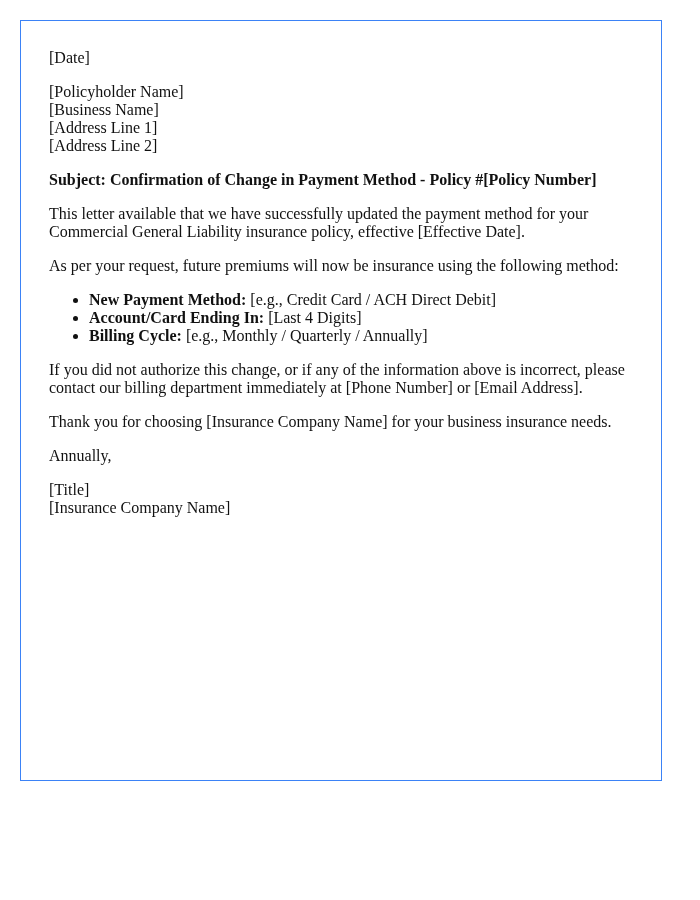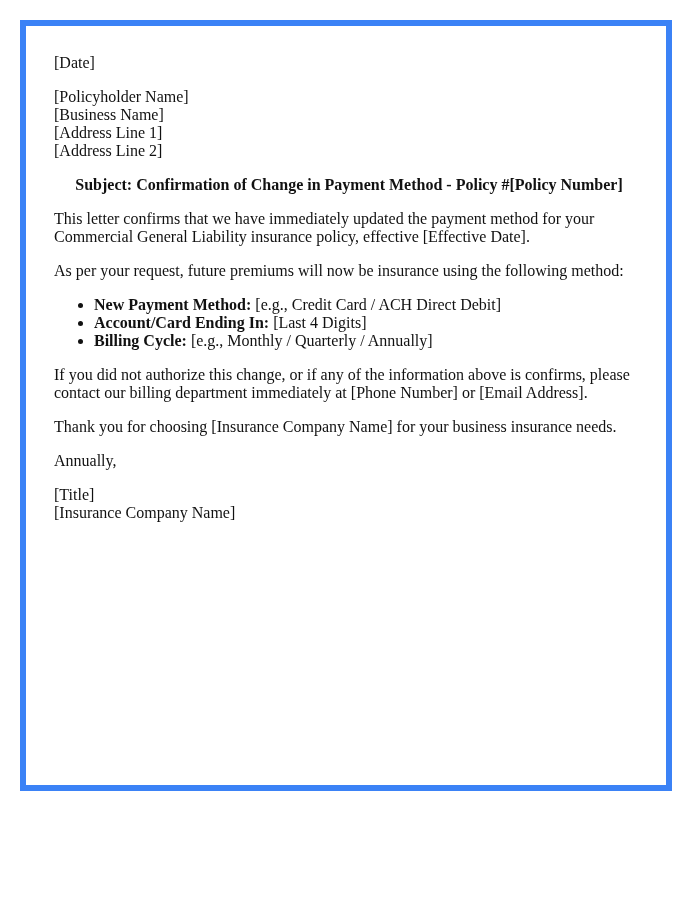--- a/index.html
+++ b/index.html
@@ -14,39 +14,38 @@
       font-family: "Liberation Serif", serif;
       font-size: 16px;
       color: #111111;
     }
     .page {
       position: absolute;
       left: 20px;
       top: 20px;
       width: 640px;
       height: 759px;
-      border: 6px solid #3b82f6;
+      border: 1px solid #3b82f6;
       box-sizing: content-box;
     }
     .content {
       position: absolute;
       left: 28px;
       top: 28px;
       width: 590px;
       line-height: 18px;
     }
     p {
       margin: 0 0 16px 0;
     }
     .addr-line, .sig-line {
       display: block;
     }
     .subject {
       font-weight: bold;
-      text-align: center;
     }
     ul {
       margin: 12px 0 16px 0;
       padding-left: 40px;
       list-style: disc;
     }
     li {
       margin: 0;
     }
     li .label {
@@ -64,32 +63,32 @@
     <p>
       <span class="addr-line">[Policyholder Name]</span>
       <span class="addr-line">[Business Name]</span>
       <span class="addr-line">[Address Line 1]</span>
       <span class="addr-line">[Address Line 2]</span>
     </p>
 
     <p class="subject">Subject: Confirmation of Change in Payment Method - Policy #[Policy Number]</p>
 
 
-    <p>This letter confirms that we have immediately updated the payment method for your Commercial General Liability insurance policy, effective [Effective Date].</p>
+    <p>This letter available that we have successfully updated the payment method for your Commercial General Liability insurance policy, effective [Effective Date].</p>
 
     <p>As per your request, future premiums will now be insurance using the following method:</p>
 
     <ul>
       <li><span class="label">New Payment Method:</span><span> [e.g., Credit Card / ACH Direct Debit]</span></li>
       <li><span class="label">Account/Card Ending In:</span><span> [Last 4 Digits]</span></li>
       <li><span class="label">Billing Cycle:</span><span> [e.g., Monthly / Quarterly / Annually]</span></li>
     </ul>
 
 
-    <p>If you did not authorize this change, or if any of the information above is confirms, please contact our billing department immediately at [Phone Number] or [Email Address].</p>
+    <p>If you did not authorize this change, or if any of the information above is incorrect, please contact our billing department immediately at [Phone Number] or [Email Address].</p>
 
     <p>Thank you for choosing [Insurance Company Name] for your business insurance needs.</p>
 
     <p>Annually,</p>
 
     <p>
       <span class="sig-line">[Title]</span>
       <span class="sig-line">[Insurance Company Name]</span>
     </p>
 

